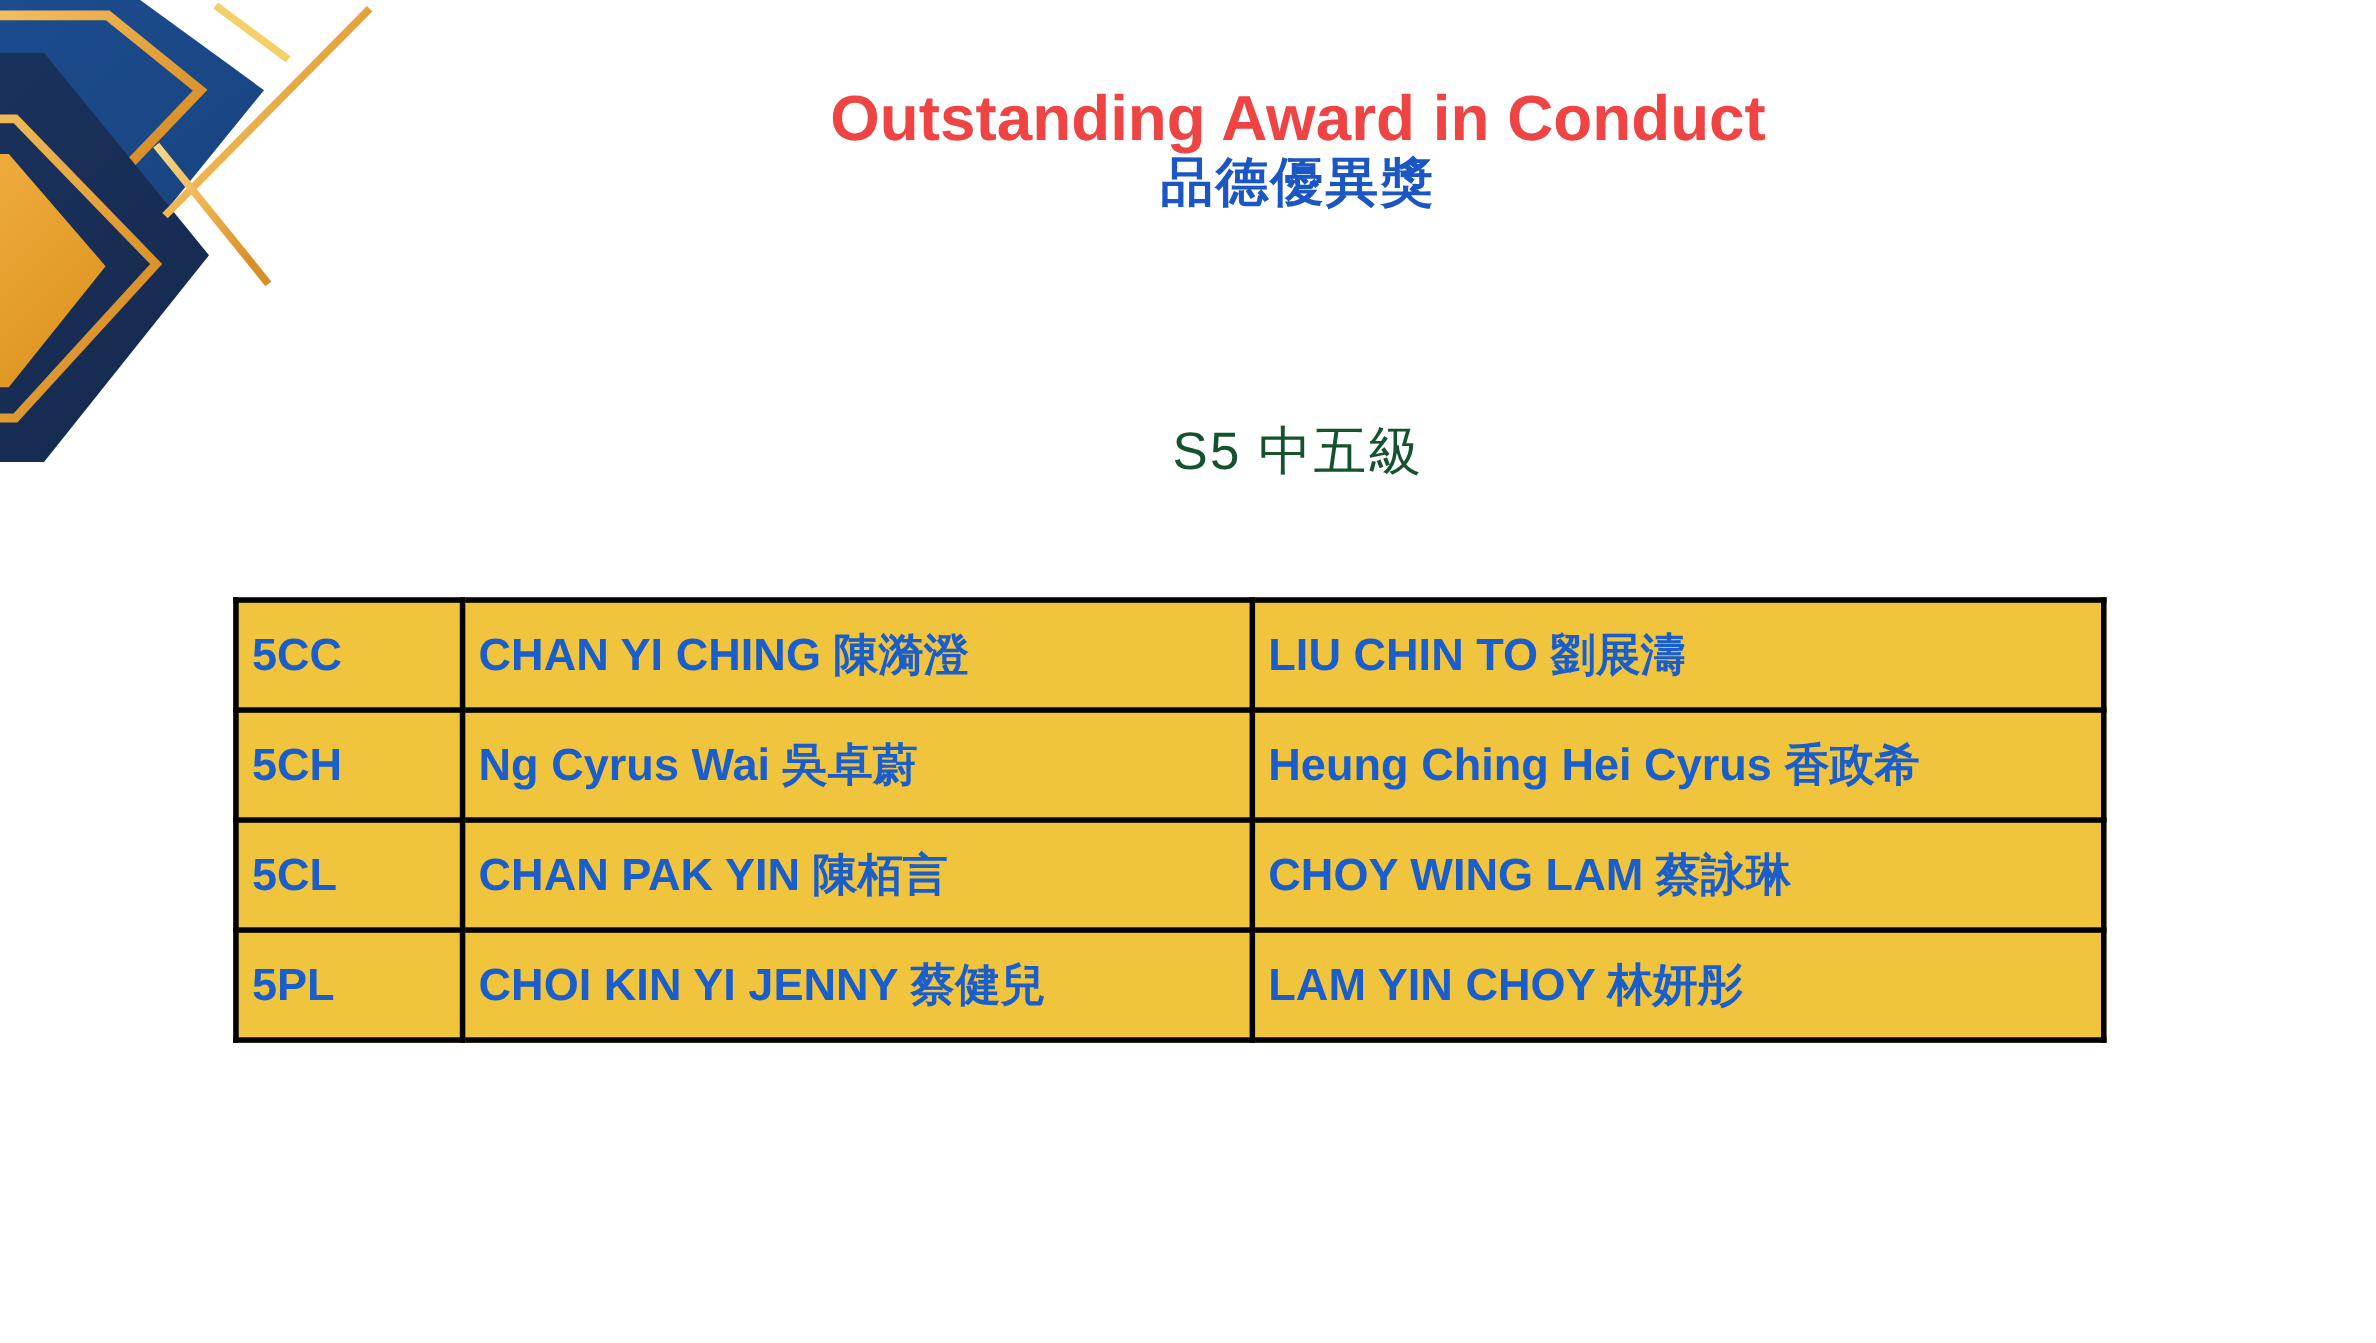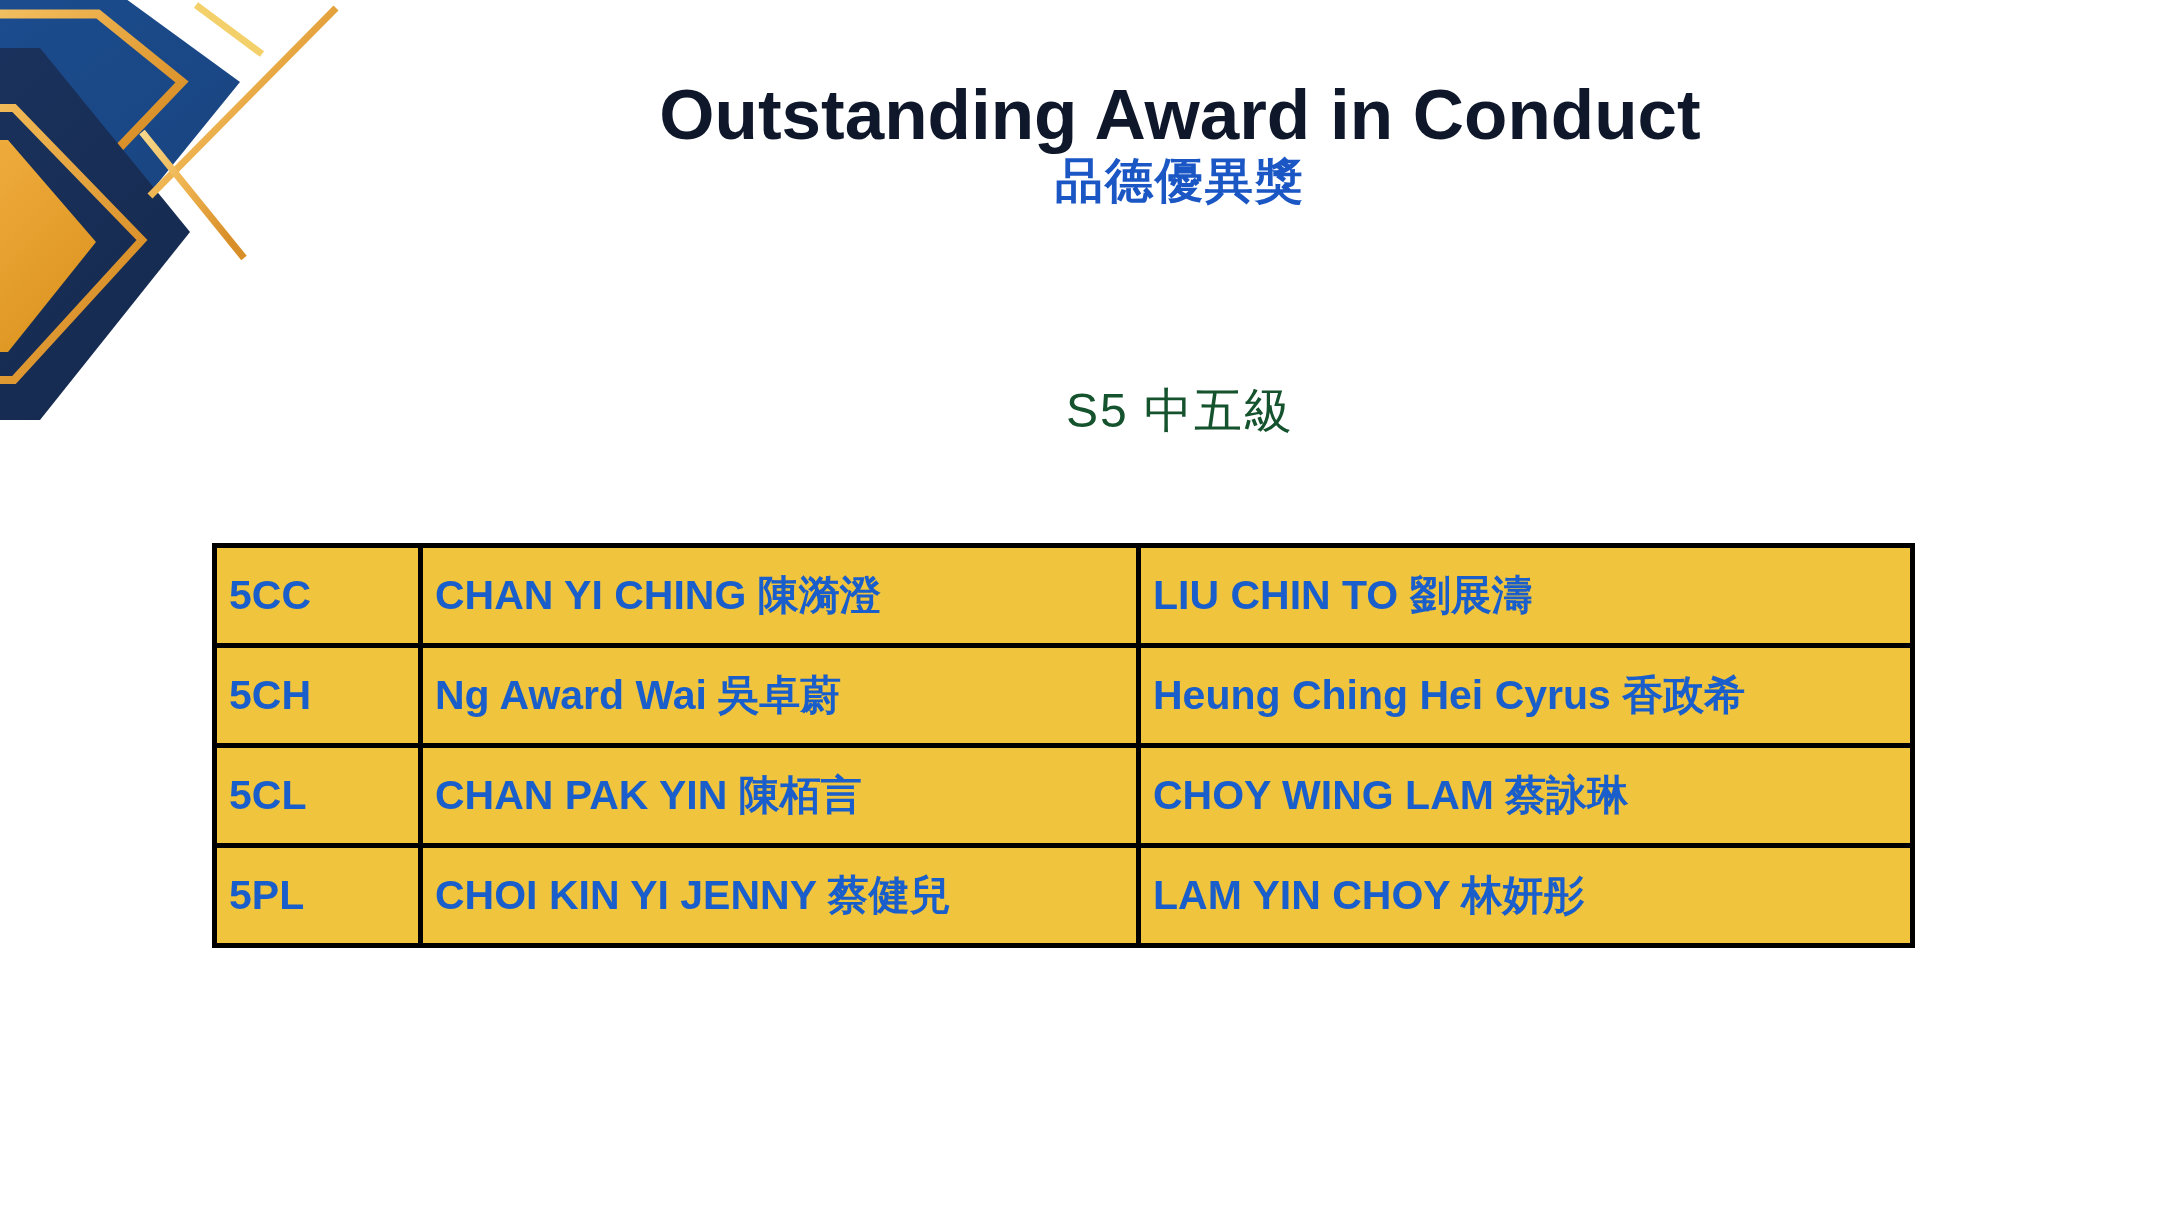--- a/index.html
+++ b/index.html
@@ -32,23 +32,23 @@
   
   #title-block {
     position: absolute;
     left: 330px;
     top: 78px;
     width: 1700px;
     text-align: center;
   }
 
   #title-en {
-    font-size: 71px;
+    font-size: 58px;
     font-weight: bold;
-    color: #0f172a;
+    color: #ef4444;
     line-height: 1.04;
     letter-spacing: 0px;
     white-space: nowrap;
     text-align: center;
   }
 
   #title-zh {
     font-size: 48px;
     font-weight: bold;
     color: #1a56c4;
@@ -188,21 +188,21 @@
         <col class="c-name2">
       </colgroup>
       <tbody id="awards-tbody">
           <tr>
             <td class="cls">5CC</td>
             <td>CHAN YI CHING 陳漪澄</td>
             <td>LIU CHIN TO 劉展濤</td>
           </tr>
           <tr>
             <td class="cls">5CH</td>
-            <td>Ng Award Wai 吳卓蔚</td>
+            <td>Ng Cyrus Wai 吳卓蔚</td>
             <td>Heung Ching Hei Cyrus 香政希</td>
           </tr>
           <tr>
             <td class="cls">5CL</td>
             <td>CHAN PAK YIN   陳栢言</td>
             <td>CHOY WING LAM 蔡詠琳</td>
           </tr>
           <tr>
             <td class="cls">5PL</td>
             <td>CHOI KIN YI JENNY 蔡健兒</td>

